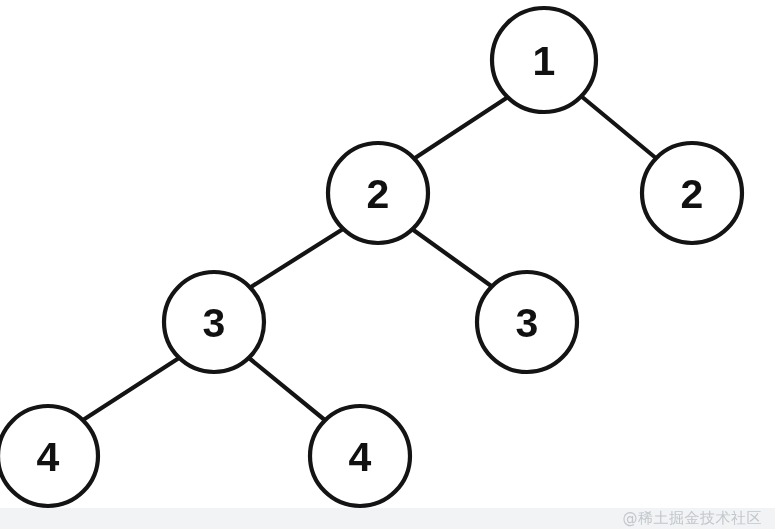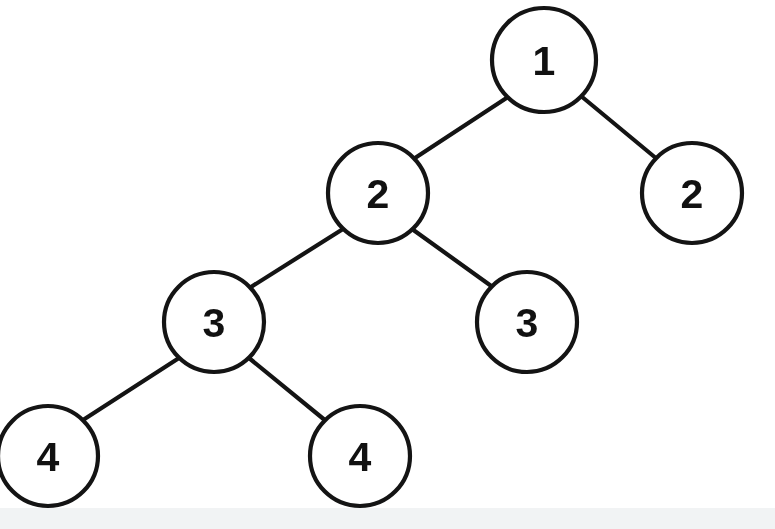--- a/index.html
+++ b/index.html
@@ -102,14 +102,15 @@
           <text class="node-label" x="48" y="457" fill="#111111">4</text>
         </g>
         <g>
           <circle class="node-circle" cx="360" cy="456" r="50" stroke="#141414"></circle>
           <text class="node-label" x="360" y="457" fill="#111111">4</text>
         </g>
       </g>
   </svg>
 
   <div id="footer-band"></div>
+  <div id="watermark">@稀土掘金技术社区</div>
 
 </div>
 
 </body></html>

